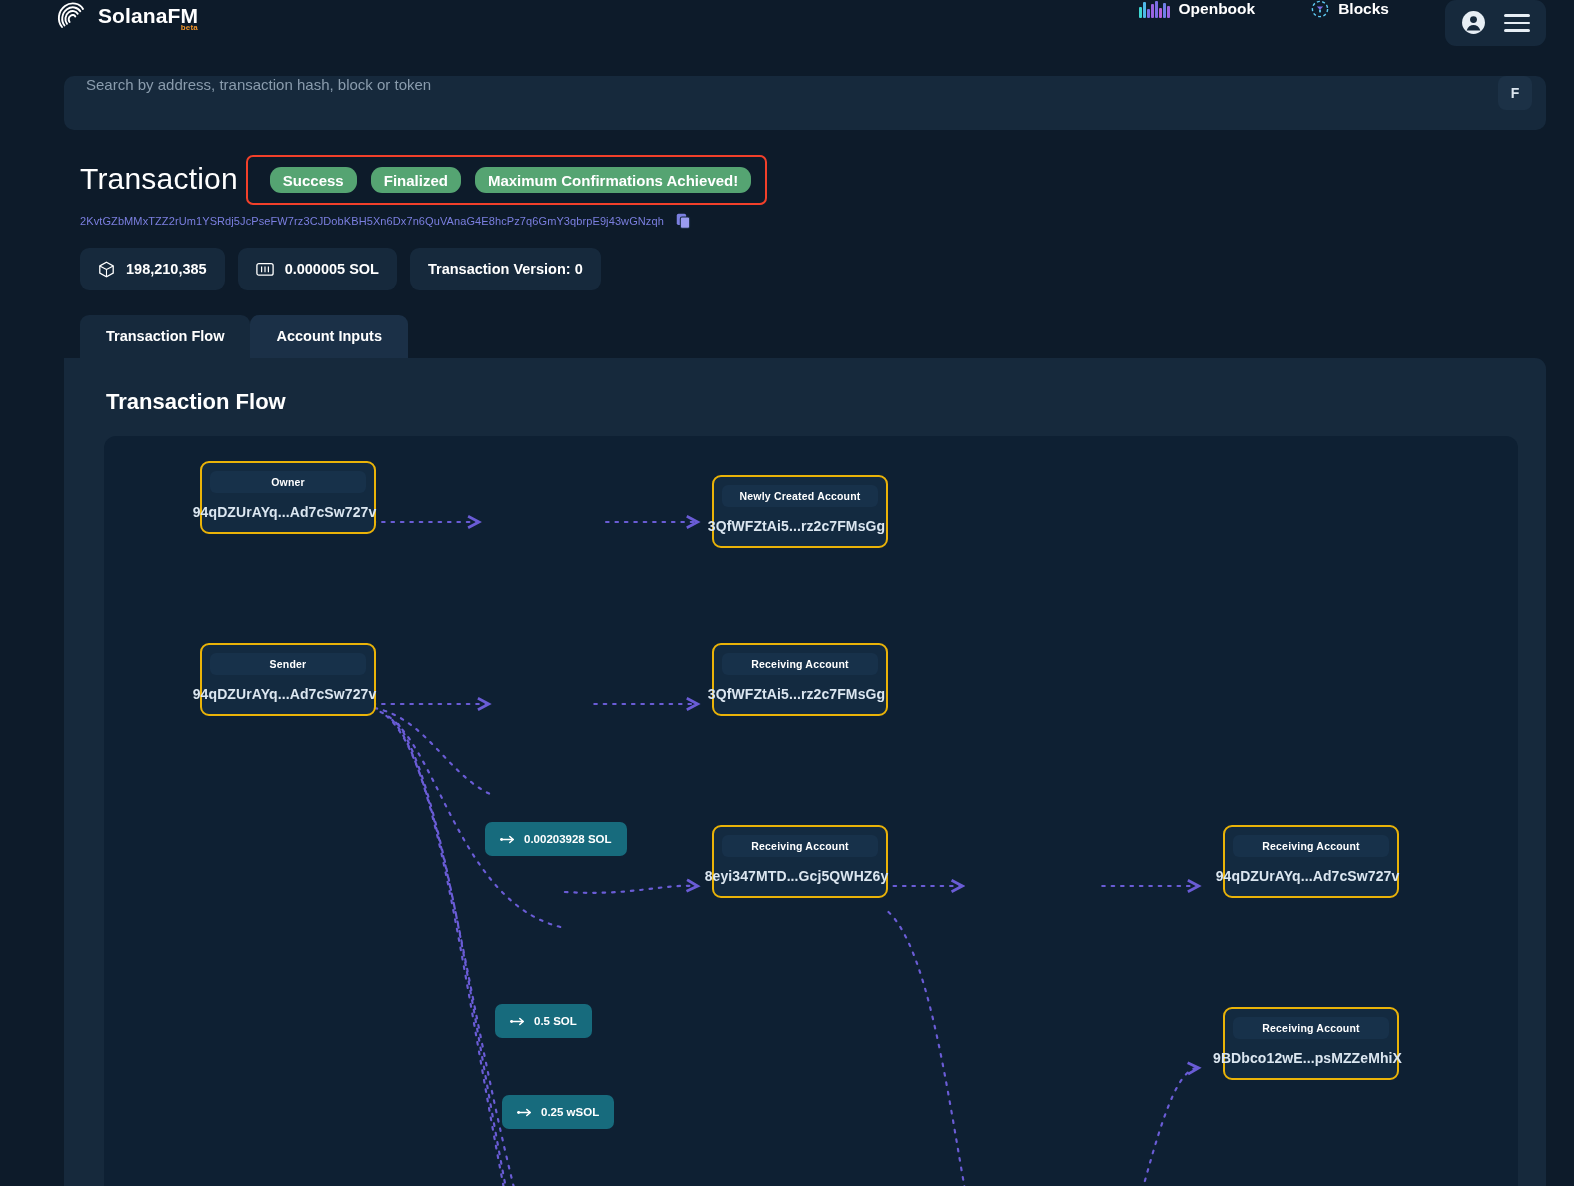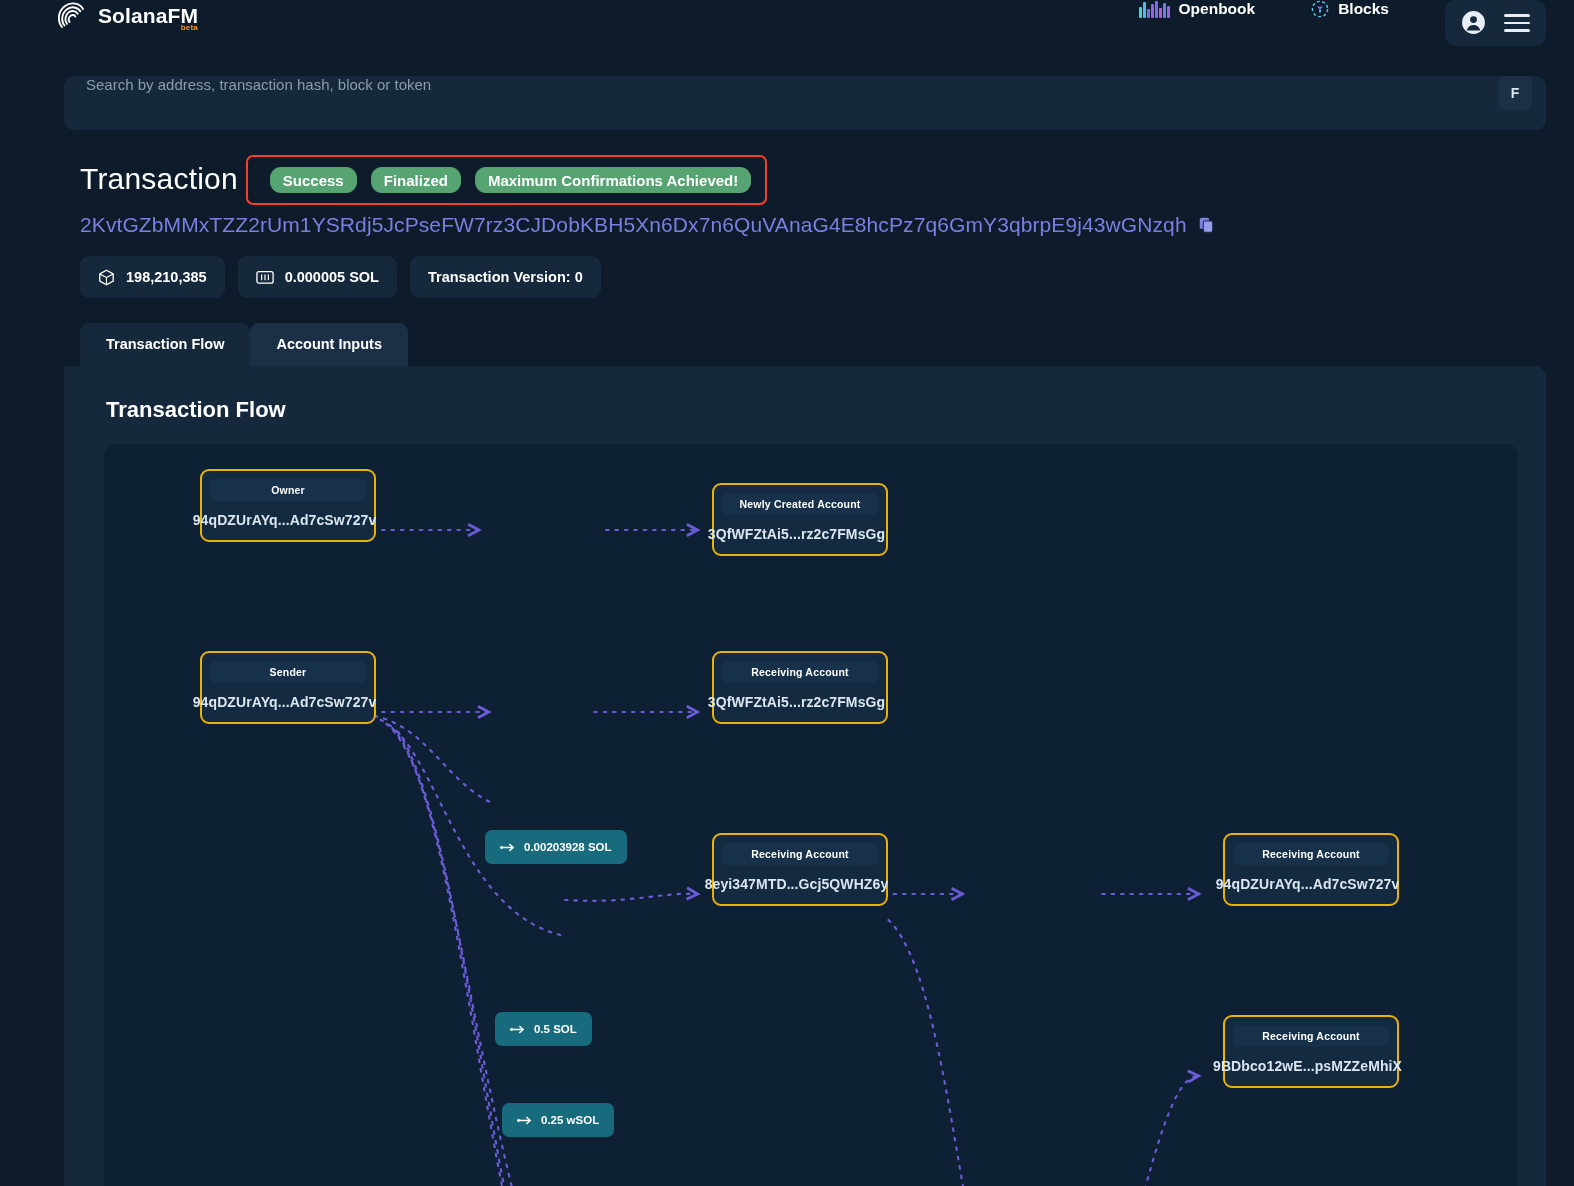--- a/index.html
+++ b/index.html
@@ -95,21 +95,21 @@
     border-radius: 11px; padding: 4.5px 13px;
     white-space: nowrap; cursor: pointer;
   }
 
   
   .hash-row {
     margin: 11px 0 0 80px;
     display: flex; align-items: center; gap: 12px;
   }
   .hash-text {
-    color: #7b7fe0; font-size: 21px; letter-spacing: .1px; cursor: pointer;
+    color: #7b7fe0; font-size: 11px; letter-spacing: .1px; cursor: pointer;
   }
   .copy-icon { width: 15px; height: 16px; display: block; cursor: pointer; }
 
   
   .meta-row {
     margin: 19px 0 0 80px;
     display: flex; align-items: center; gap: 13px;
   }
   .chip {
     background: #16293c; border-radius: 9px;

